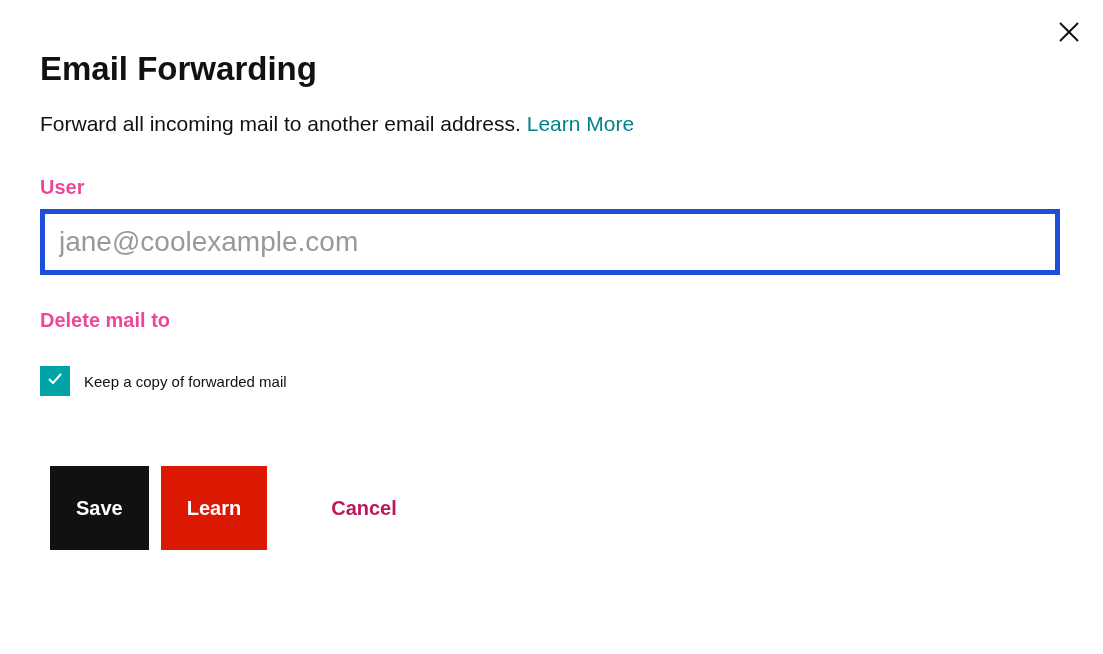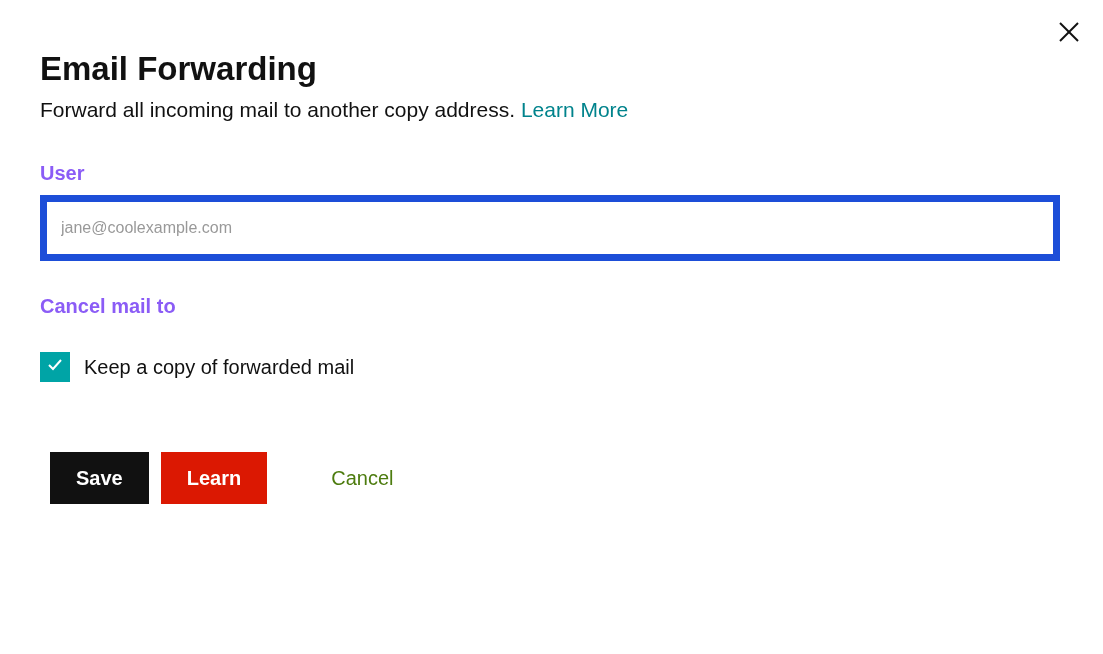--- a/index.html
+++ b/index.html
@@ -25,47 +25,47 @@
       align-items: center;
       justify-content: center;
     }
     .content {
       padding: 50px 40px 40px 40px;
     }
     .title {
       font-size: 33px;
       font-weight: 600;
       color: #111111;
-      margin-bottom: 10px;
+      margin-bottom: 24px;
     }
     .description {
       font-size: 21px;
       color: #111111;
       margin-bottom: 40px;
     }
     .learn-more {
       color: #00838C;
       cursor: pointer;
     }
     .field-group {
       margin-bottom: 34px;
     }
     .field-label {
       font-size: 20px;
       font-weight: 600;
-      color: #8b5cf6;
+      color: #ec4899;
       display: block;
       margin-bottom: 10px;
     }
     .text-input {
       width: 100%;
       max-width: 1020px;
       height: 66px;
-      border: 7px solid #1d4ed8;
-      font-size: 16px;
+      border: 5px solid #1d4ed8;
+      font-size: 28px;
       color: #111111;
       padding: 0 14px;
       outline: none;
     }
     .text-input.readonly-style {
       color: #999999;
     }
     .checkbox-row {
       display: flex;
       align-items: center;
@@ -76,81 +76,81 @@
       width: 30px;
       height: 30px;
       background: #00A4A6;
       display: flex;
       align-items: center;
       justify-content: center;
       margin-right: 14px;
       cursor: pointer;
     }
     .checkbox-label {
-      font-size: 20px;
+      font-size: 15px;
       color: #111111;
     }
     .button-row {
       display: flex;
       align-items: center;
       gap: 12px;
       padding-left: 10px;
     }
     .btn {
-      height: 52px;
+      height: 84px;
       padding: 0 26px;
       font-size: 20px;
       font-weight: 700;
       border: none;
       cursor: pointer;
       display: flex;
       align-items: center;
       justify-content: center;
     }
     .btn-save {
       background: #111111;
       color: #ffffff;
     }
     .btn-delete {
       background: #DB1802;
       color: #ffffff;
     }
     .btn-cancel {
       background: transparent;
-      color: #4d7c0f;
-      font-weight: 400;
+      color: #be185d;
+      font-weight: 700;
       margin-left: 26px;
     }
   </style>
 </head>
 <body>
 
 <div class="close-button">
   <span>
     <svg width="22" height="22" viewBox="0 0 22 22">
       <line x1="2" y1="2" x2="20" y2="20" stroke="#111111" stroke-width="2"></line>
       <line x1="20" y1="2" x2="2" y2="20" stroke="#111111" stroke-width="2"></line>
     </svg>
   </span>
 </div>
 
 <div class="content">
   <h1 class="title">Email Forwarding</h1>
 
   <p class="description">
-    <span>Forward all incoming mail to another copy address. </span><a class="learn-more">Learn More</a>
+    <span>Forward all incoming mail to another email address. </span><a class="learn-more">Learn More</a>
   </p>
 
   <div class="field-group">
     <label class="field-label">User</label>
     <input type="text" class="text-input readonly-style" value="jane@coolexample.com" style="">
   </div>
 
   <div class="field-group">
-    <label class="field-label">Cancel mail to</label>
+    <label class="field-label">Delete mail to</label>
   </div>
 
   <div class="checkbox-row">
     <div class="checkbox">
       <span>
         <svg width="20" height="20" viewBox="0 0 20 20">
           <path d="M4 10 L8 14 L16 5" stroke="#ffffff" stroke-width="2" fill="none"></path>
         </svg>
       </span>
     </div>

